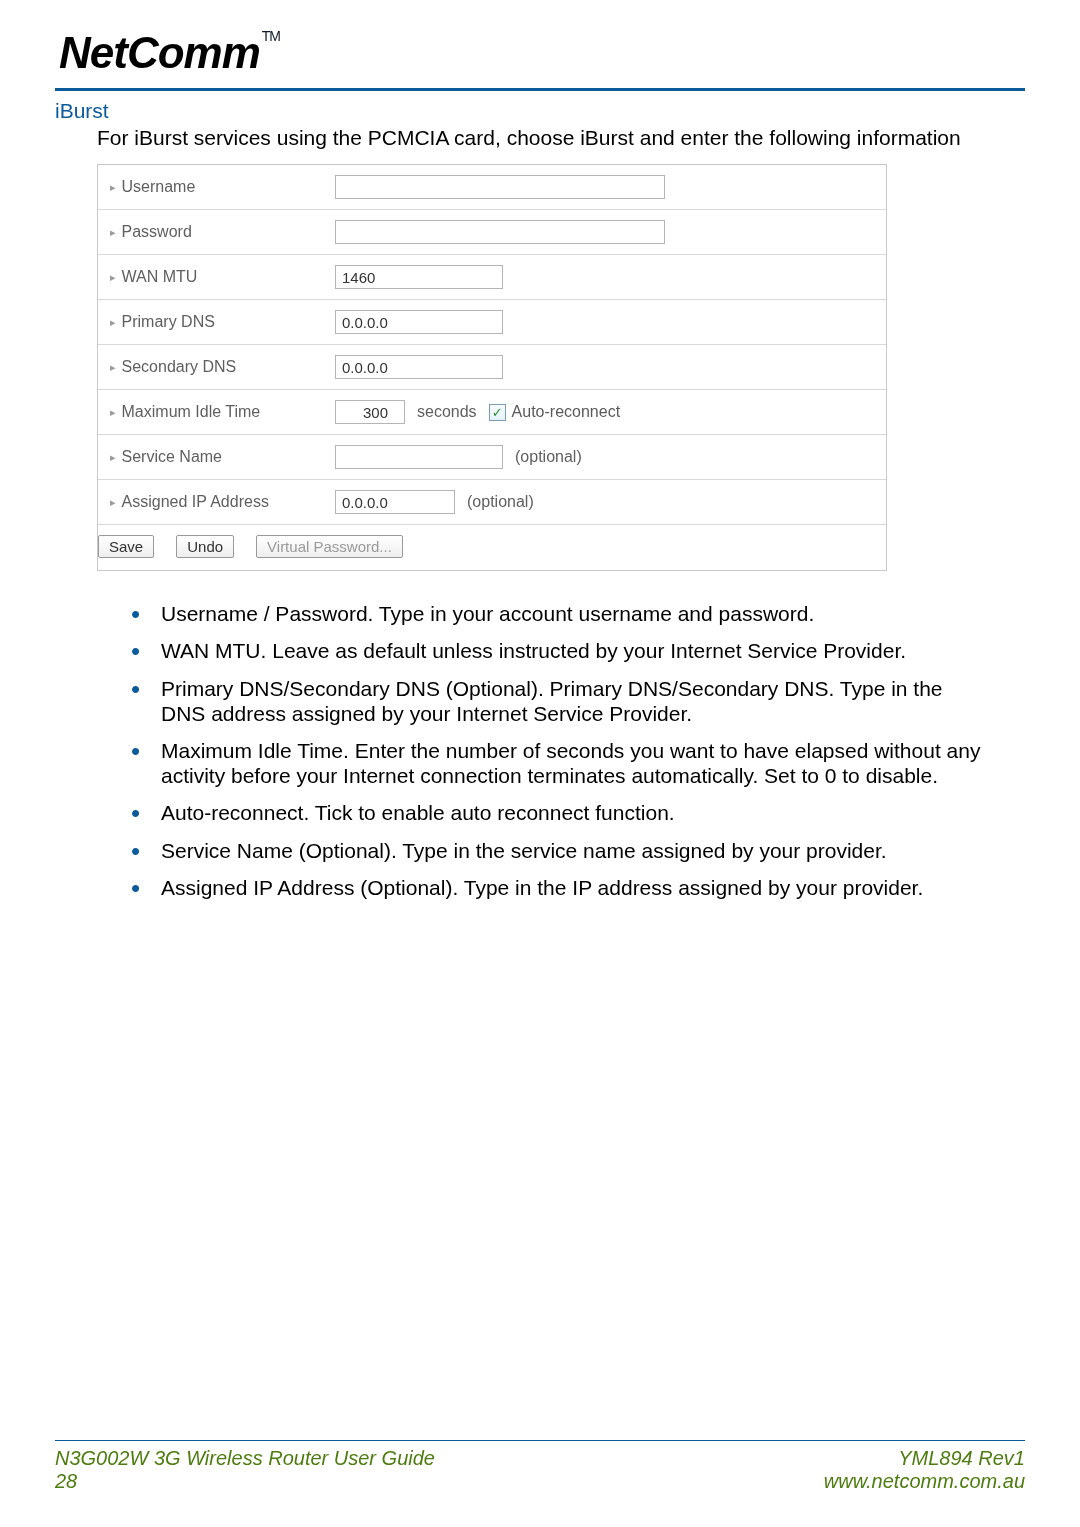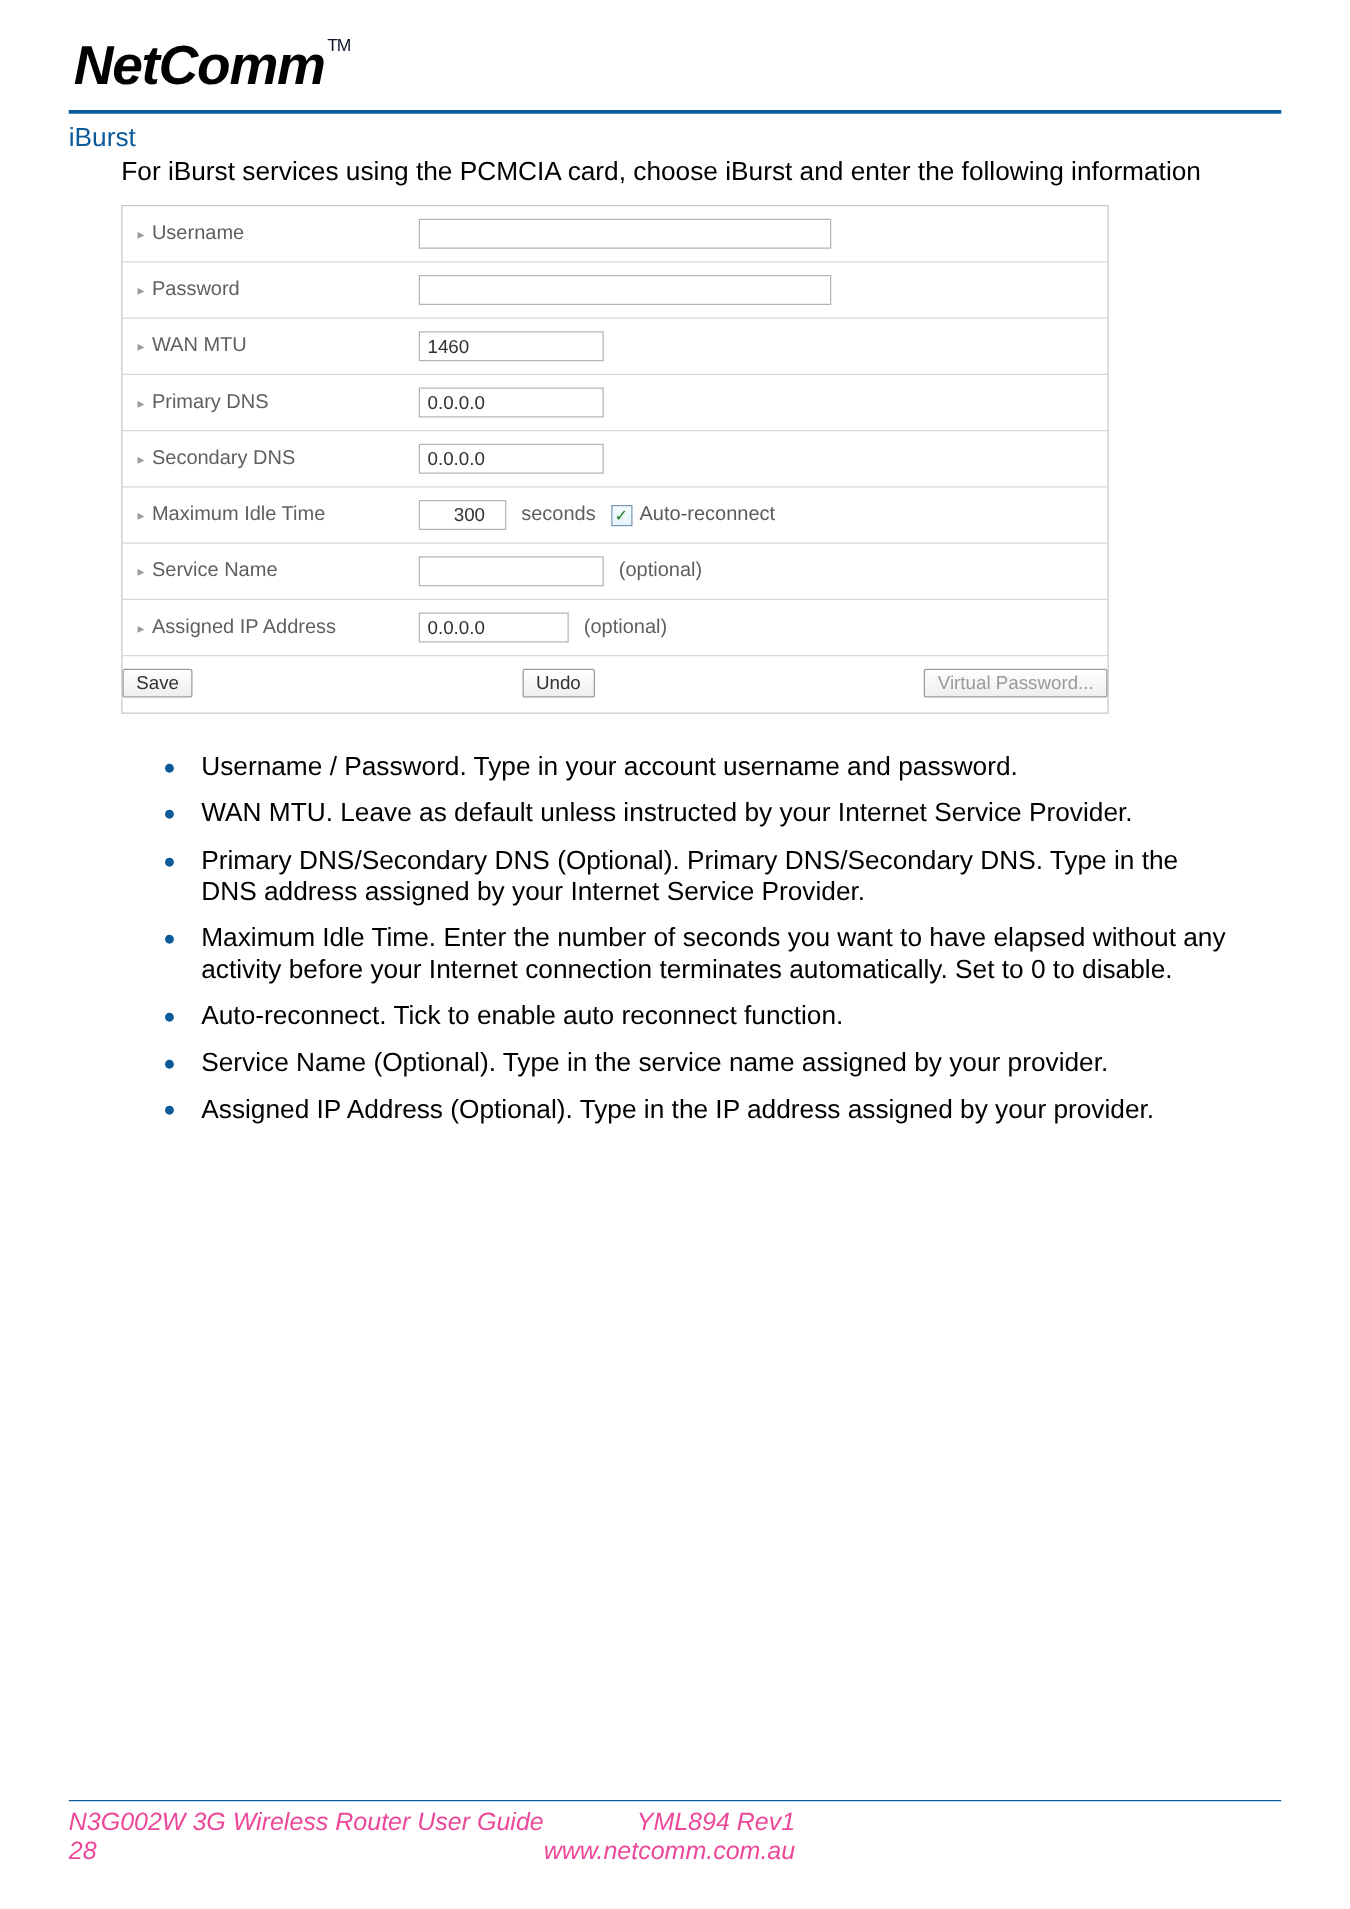--- a/index.html
+++ b/index.html
@@ -84,21 +84,21 @@
   .txt {
     font-family: Arial, sans-serif;
     font-size: 15px;
     padding: 2px 6px;
     border: 1px solid #b5b5b5;
     background: #fff;
     color: #333;
     height: 24px;
   }
   .txt.wide { width: 330px; }
-  .txt.mid  { width: 148px; }
+  .txt.mid  { width: 168px; }
   .txt.small{ width: 70px; padding-left: 27px; }
   .txt.ip   { width: 120px; }
   .suffix { color: #5f5f5f; margin-left: 6px; }
   .chk-wrap {
     display: inline-flex;
     align-items: center;
     margin-left: 6px;
   }
   .chk {
     width: 17px; height: 17px;
@@ -106,22 +106,22 @@
     background: linear-gradient(#f6fbff,#e6f2fb);
     display: inline-flex;
     align-items: center;
     justify-content: center;
     font-size: 13px;
     color: #2a8a2a;
     margin-right: 6px;
   }
   .buttons-row {
     display: flex;
-    justify-content: space-between;
-    gap: 6px;
+    justify-content: flex-start;
+    gap: 22px;
     padding: 10px 0 12px 0;
   }
   .btn {
     font-size: 15px;
     padding: 2px 10px;
     border: 1px solid #9a9a9a;
     background: linear-gradient(#fff,#eee);
     color: #333;
     cursor: pointer;
     border-radius: 2px;
@@ -151,22 +151,23 @@
     line-height: 1;
   }
   .footer {
     position: absolute;
     left: 55px;
     right: 55px;
     top: 1440px;
     border-top: 1px solid #0b5a9a;
     padding-top: 6px;
     display: flex;
+    justify-content: space-between;
     font-style: italic;
-    color: #ec4899;
+    color: #4d7c0f;
     font-size: 20px;
   }
   .footer .left { text-align: left; }
   .footer .right { text-align: right; }
   .footer .pn { font-style: italic; }
 </style>
 </head>
 <body>
 
 <div class="page">

